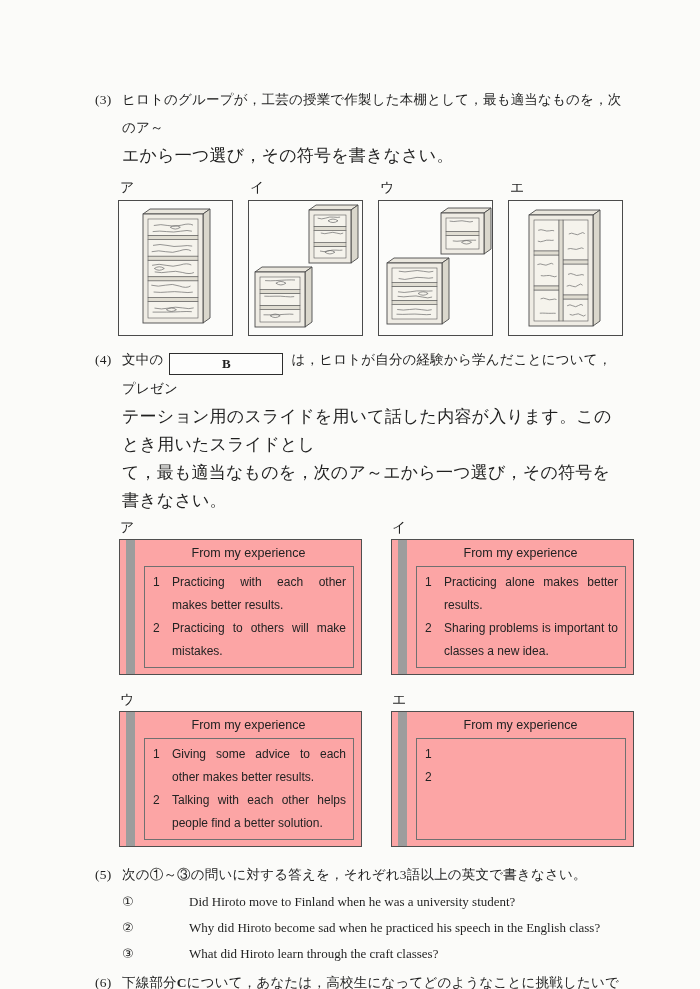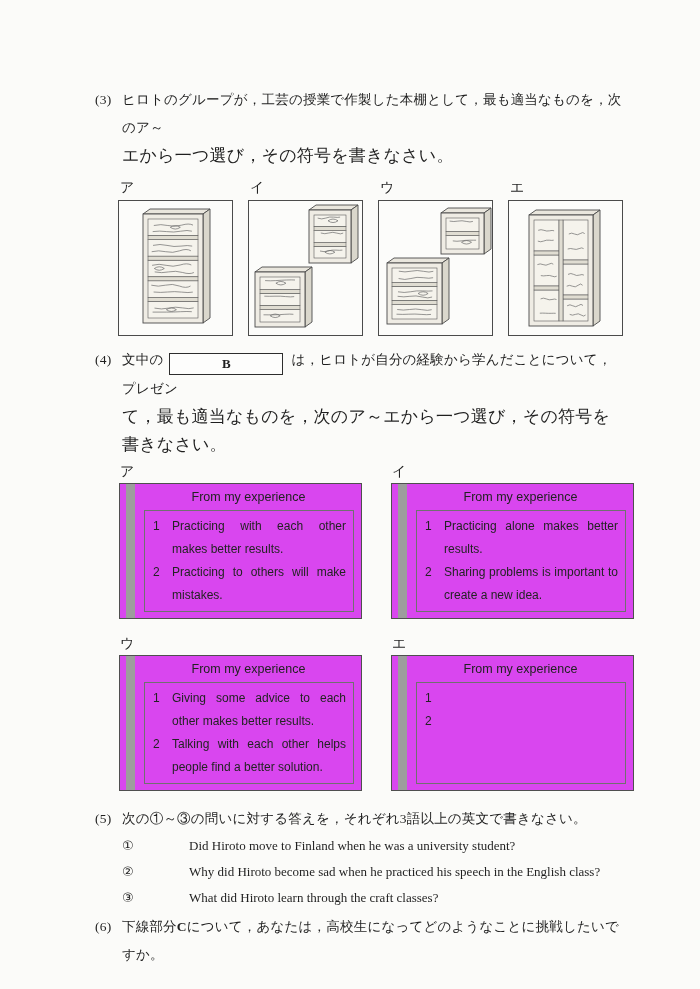--- a/index.html
+++ b/index.html
@@ -30,21 +30,21 @@
     display:inline-block;width:112px;height:20px;
     border:1.4px solid #2d2d2d;background:#fdfdfc;
     text-align:center;font-weight:bold;font-size:13px;line-height:19px;
     vertical-align:-4px;margin:0 8px 0 6px;
   }
   .slides-grid{display:grid;grid-template-columns:243px 243px;column-gap:29px;row-gap:14px;margin:2px 0 0 24px;width:515px;}
   .slide-cell{width:243px;}
   .slide-label{font-size:14px;line-height:22px;padding-left:1px;}
   .slide{
     position:relative;width:243px;height:136px;
-    border:1px solid #4f4f4f;background:#d946ef;box-sizing:border-box;
+    border:1px solid #4f4f4f;background:#fca5a5;box-sizing:border-box;
     font-family:"Liberation Sans","DejaVu Sans",sans-serif;
   }
   .slide-bar{position:absolute;left:6px;top:0;bottom:0;width:9px;background:#9d9d9d;}
   .slide-title{margin:0 8px 0 24px;padding-top:6px;text-align:center;font-size:12.5px;color:#222;}
   .slide-body{position:absolute;left:24px;right:7px;top:26px;bottom:6px;border:1px solid #707070;padding:4px 7px 0 5px;overflow:hidden;}
   .slide-item{display:flex;font-size:12px;line-height:23px;color:#232323;}
   .slide-item .num{flex:none;width:19px;padding-left:3px;}
   .slide-item .txt{flex:1;text-align:justify;}
 
   
@@ -191,20 +191,21 @@
             </svg></div>
         </div>
       </div>
   </section>
 
   <section class="sec-q4">
     <div class="q-line">
       <span class="q-num">(4)</span>
       <span class="q-text"><span>文中の</span><span class="b-box">B</span><span>は，ヒロトが自分の経験から学んだことについて，プレゼン</span></span>
     </div>
+    <div class="q-cont">テーション用のスライドを用いて話した内容が入ります。このとき用いたスライドとし</div>
     <div class="q-cont">て，最も適当なものを，次のア～エから一つ選び，その符号を書きなさい。</div>
     <div class="slides-grid" id="q4-slides">
         <div class="slide-cell">
           <div class="slide-label">ア</div>
           <div class="slide">
             <div class="slide-bar"></div>
             <div class="slide-title">From my experience</div>
             <div class="slide-body">
               <div class="slide-item">
                 <span class="num">1</span>
@@ -222,21 +223,21 @@
           <div class="slide">
             <div class="slide-bar"></div>
             <div class="slide-title">From my experience</div>
             <div class="slide-body">
               <div class="slide-item">
                 <span class="num">1</span>
                 <span class="txt">Practicing alone makes better results.</span>
               </div>
               <div class="slide-item">
                 <span class="num">2</span>
-                <span class="txt">Sharing problems is important to create a new idea.</span>
+                <span class="txt">Sharing problems is important to classes a new idea.</span>
               </div>
             </div>
           </div>
         </div>
         <div class="slide-cell">
           <div class="slide-label">ウ</div>
           <div class="slide">
             <div class="slide-bar"></div>
             <div class="slide-title">From my experience</div>
             <div class="slide-body">

